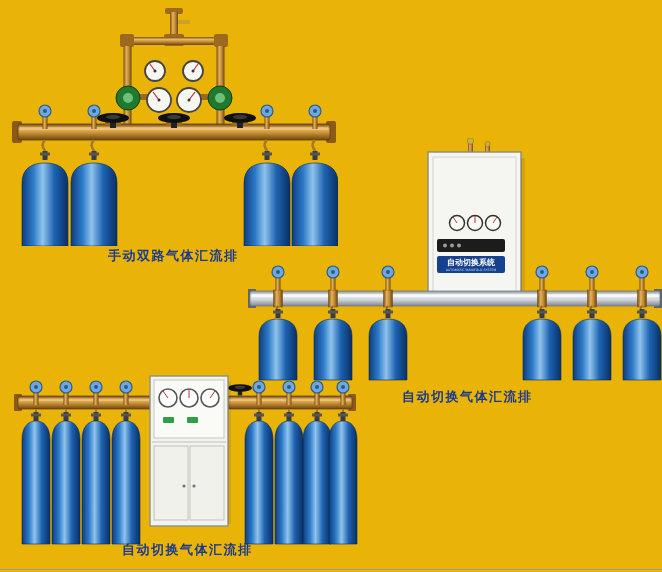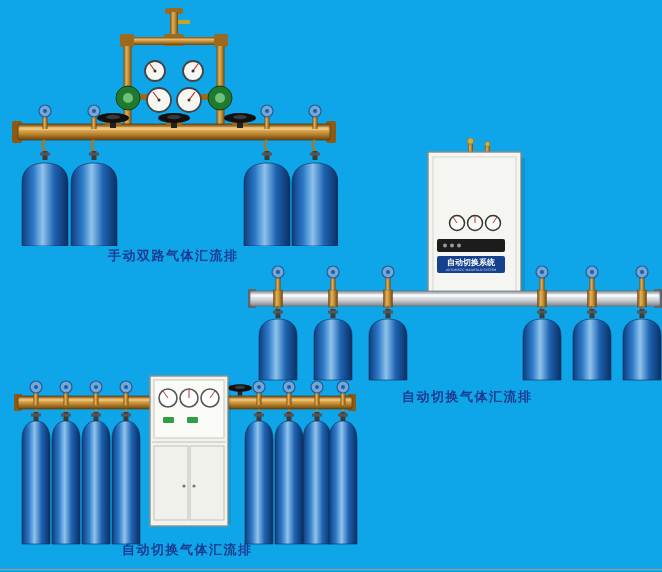--- a/index.html
+++ b/index.html
@@ -1,16 +1,16 @@
 <!DOCTYPE html>
 <html><head>
 <meta charset="utf-8">
 <style>
   html,body{margin:0;padding:0;background:#ffffff;}
-  .stage{position:relative;width:662px;height:572px;background:#0ea5e9;overflow:hidden;
+  .stage{position:relative;width:662px;height:572px;background:#eab308;overflow:hidden;
          font-family:"DejaVu Sans","Liberation Sans",sans-serif;}
   .figure{position:absolute;}
   .caption{position:absolute;font-size:13px;font-weight:bold;color:#1a3a8f;
            letter-spacing:1.5px;white-space:nowrap;}
   .bottom-rule{position:absolute;left:0;top:569px;width:662px;height:1px;background:#9c9c9c;}
 </style>
 </head>
 <body>
 
 <div class="stage">

